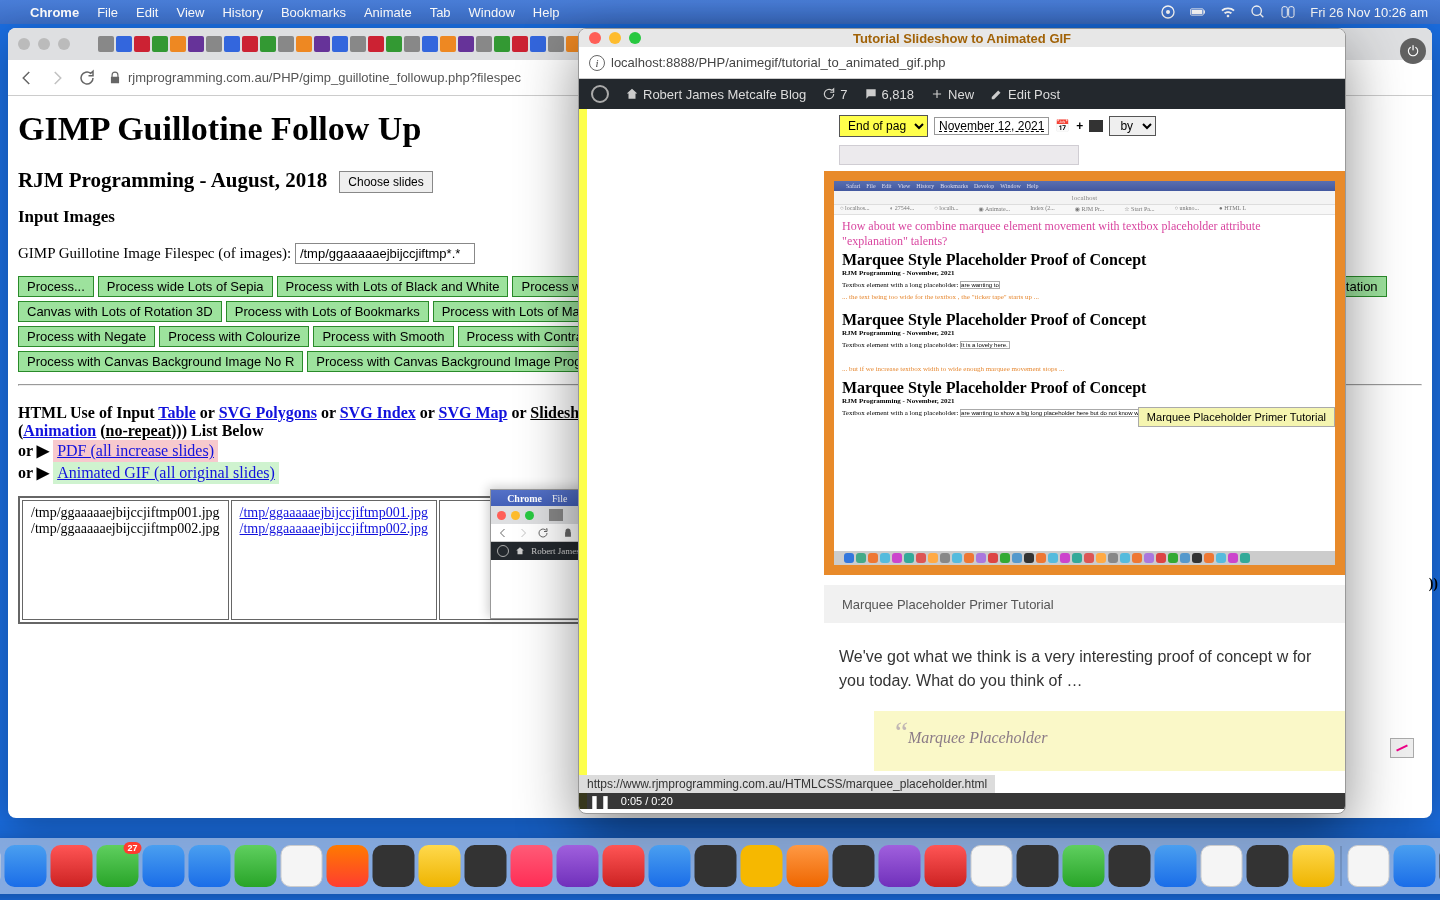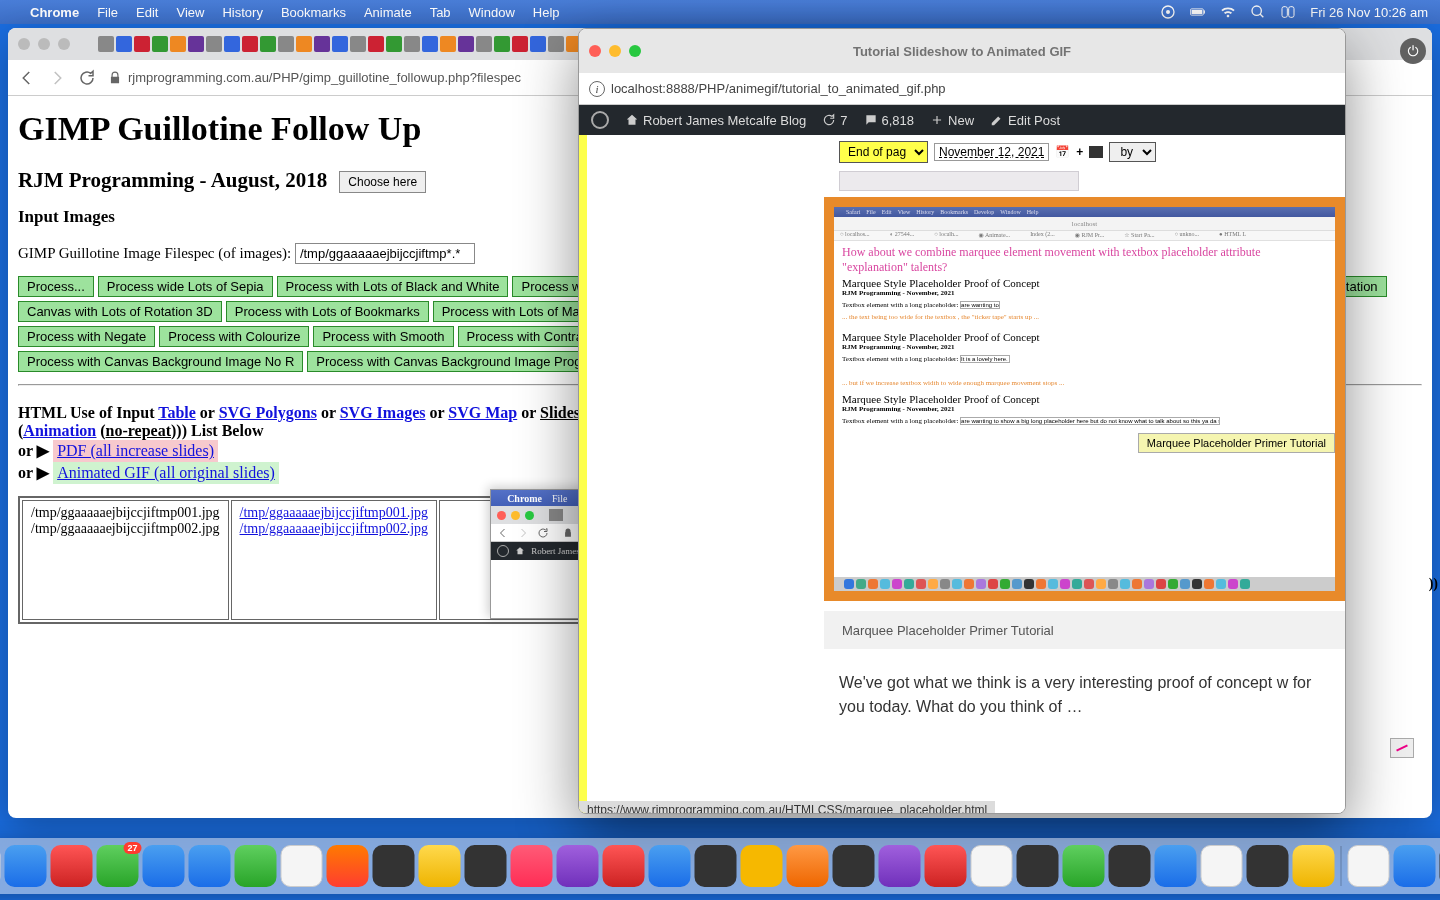--- a/index.html
+++ b/index.html
@@ -40,21 +40,21 @@
 .html-use{font-size:16px;margin:18px 0 6px}
 .html-use a{color:#11d}
 .pdfline{background:#f7c9cd;padding:2px 4px;display:inline-block}
 .gifline{background:#cff3cf;padding:2px 4px;display:inline-block}
 .tbl{border:2px solid #666;margin-top:12px}
 .tbl td{border:1px solid #666;padding:4px 8px;font-size:14px;vertical-align:top;min-width:200px;height:120px}
 .tbl a{color:#11d}
 
 
 .front-win { position:absolute; top:28px; left:578px; width:768px; height:786px; background:#fff; border-radius:8px; box-shadow:0 20px 60px rgba(0,0,0,.45); overflow:hidden;border:1px solid #999 }
-.front-title { height:44px; background:#e7e7e7; display:flex; align-items:center; justify-content:center; font-size:13px; font-weight:600; color:#737373; position:relative; }
+.front-title { height:18px; background:#e7e7e7; display:flex; align-items:center; justify-content:center; font-size:13px; font-weight:600; color:#a16207; position:relative; }
 .front-title .traffic{position:absolute;left:10px}
 .front-url { height:32px; display:flex; align-items:center; padding:0 10px; gap:6px; font-size:13px; color:#444; border-bottom:1px solid #ccc; }
 .info-i{width:16px;height:16px;border:1.5px solid #666;border-radius:50%;display:flex;align-items:center;justify-content:center;font-family:Georgia;font-style:italic;font-size:11px}
 .wp-bar { height:30px; background:#23282d; color:#dcdcdc; display:flex; align-items:center; padding:0 12px; gap:16px; font-size:13px; }
 .wp-bar .wp-logo{width:18px;height:18px;border:2px solid #aaa;border-radius:50%}
 .wp-bar span{display:flex;align-items:center;gap:4px}
 .wp-bar svg{width:14px;height:14px;fill:#ccc}
 .front-body { position:relative; height:700px; overflow:hidden; background:#fff;}
 .yellow-border{position:absolute;left:0;top:0;width:8px;height:100%;background:#fdff4b}
 .top-controls{position:absolute;top:6px;left:260px;display:flex;align-items:center;gap:6px;font-size:12px}
@@ -65,21 +65,21 @@
 
 .anim-frame{position:absolute;top:62px;left:245px;right:0;height:404px;background:#e88a2a;padding:10px}
 .anim-inner{background:#fff;width:100%;height:100%;position:relative;overflow:hidden;font-family:"Times New Roman",serif}
 .mini-menubar{height:10px;background:linear-gradient(#5a6fb0,#4258a0);display:flex;align-items:center;padding:0 6px;gap:6px}
 .mini-menubar span{color:#dde;font-size:6px}
 .mini-toolbar{height:14px;background:#f3f3f3;border-bottom:1px solid #ddd;display:flex;align-items:center;justify-content:center;font-size:7px;color:#888}
 .mini-tabs{height:10px;background:#f7f7f7;border-bottom:1px solid #e0e0e0;display:flex;gap:20px;padding:0 6px}
 .mini-tabs span{font-size:6px;color:#777}
 .mini-body{padding:4px 8px}
 .mini-body .pink{color:#d946a0;font-size:12px}
-.mini-body h4{font-size:11px;font-weight:normal;margin-top:2px}
+.mini-body h4{font-size:16px;font-weight:bold;margin-top:2px}
 .mini-body .sub{font-size:7px;font-weight:bold}
 .mini-body .tx{font-size:7px;margin-top:4px}
 .mini-body .orange{color:#e68933;font-size:7px;margin-top:4px}
 .mini-dock{position:absolute;bottom:0;left:0;right:0;height:14px;background:#ccc;display:flex;gap:2px;padding:2px 10px}
 .mini-dock span{width:10px;height:10px;border-radius:3px}
 .tooltip{position:absolute;top:298px;right:10px;background:#f5f5b0;border:1px solid #aaa;padding:3px 8px;font-size:11px;font-family:Arial}
 .caption-bar{position:absolute;top:476px;left:245px;right:0;height:38px;background:#f1f1f1;display:flex;align-items:center;padding:0 18px;font-size:13px;color:#555;font-family:Arial}
 .article{position:absolute;top:536px;left:260px;right:10px;font-family:Verdana,sans-serif;font-size:16px;line-height:1.5;color:#333}
 .bq{position:absolute;top:602px;left:295px;right:0;height:60px;background:#faf8c8;padding:18px 0 0 34px;font-style:italic;color:#8b7b87;font-size:16px;font-family:Verdana}
 .bq::before{content:"\201C";position:absolute;left:18px;top:4px;font-size:30px;color:#c0b6b4}
@@ -216,21 +216,21 @@
       <svg class="lock" viewBox="0 0 24 24">
           <path d="M6 10V7a6 6 0 0 1 12 0v3h1v11H5V10z M8 10h8V7a4 4 0 0 0-8 0z" fill="#666"></path>
         </svg>
       <span>rjmprogramming.com.au/PHP/gimp_guillotine_followup.php?filespec</span>
     </div>
   </div>
   <div class="chrome-body">
     <h1>GIMP Guillotine Follow Up</h1>
     <div class="meta-row">
       <h3>RJM Programming - August, 2018</h3>
-      <button class="choose">Choose here</button>
+      <button class="choose">Choose slides</button>
     </div>
     <h3 style="font-size:17px;margin-bottom:16px">Input Images</h3>
     <div class="filespec-row">
       <span>GIMP Guillotine Image Filespec (of images):</span>
       <input value="/tmp/ggaaaaaejbijccjiftmp*.*" style="">
     </div>
     <div class="buttons" id="btns">
         <button class="gbtn">Process...</button>
         <button class="gbtn">Process wide Lots of Sepia</button>
         <button class="gbtn">Process with Lots of Black and White</button>
@@ -259,21 +259,21 @@
         <button class="gbtn">Process with Inhouse Slideshow</button>
         <button class="gbtn">P</button>
       </div>
     <hr>
     <div class="html-use">
       <b><span>HTML Use of Input </span>
       <a href="#">Table</a>
       <span>or </span>
       <a href="#">SVG Polygons</a>
       <span>or </span>
-      <a href="#">SVG Images</a>
+      <a href="#">SVG Index</a>
       <span>or </span>
       <a href="#">SVG Map</a>
       <span>or </span>
       <u>Slideshow</u></b><br>
       <b>(<u><a href="#">Animation</a></u> (<u>no-repeat</u><span>))) List Below</span></b><br>
       <b><span>or ▶ </span></b><span class="pdfline"><a href="#">PDF (all increase slides)</a></span><br>
       <b><span>or ▶ </span></b><span class="gifline"><a href="#">Animated GIF (all original slides)</a></span>
     </div>
     <table class="tbl">
      <tbody>
@@ -469,20 +469,21 @@
             <span style="background:#e73"></span>
             <span style="background:#5bd"></span>
             <span style="background:#c4c"></span>
             <span style="background:#3a9"></span>
         </div>
       </div>
     </div>
     <div class="tooltip">Marquee Placeholder Primer Tutorial</div>
     <div class="caption-bar">Marquee Placeholder Primer Tutorial</div>
     <div class="article">We've got what we think is a very interesting proof of concept w for you today. What do you think of …</div>
+    <div class="bq">Marquee Placeholder</div>
     <div class="status-link">https://www.rjmprogramming.com.au/HTMLCSS/marquee_placeholder.html</div>
     <div class="video-ctrl">
       <span class="pause">❚❚</span>
       <span>0:05 / 0:20</span>
     </div>
   </div>
 </div>
 
 <div class="dock">
 

